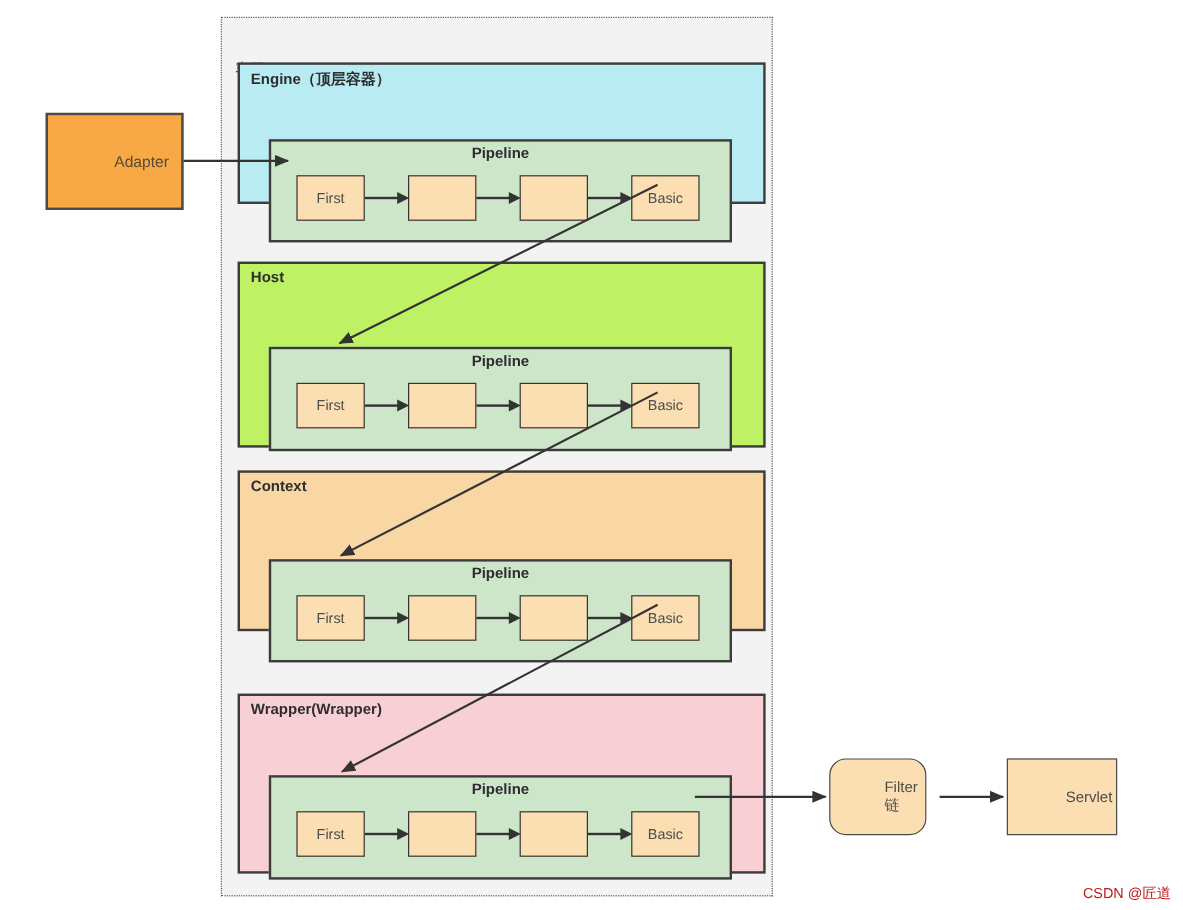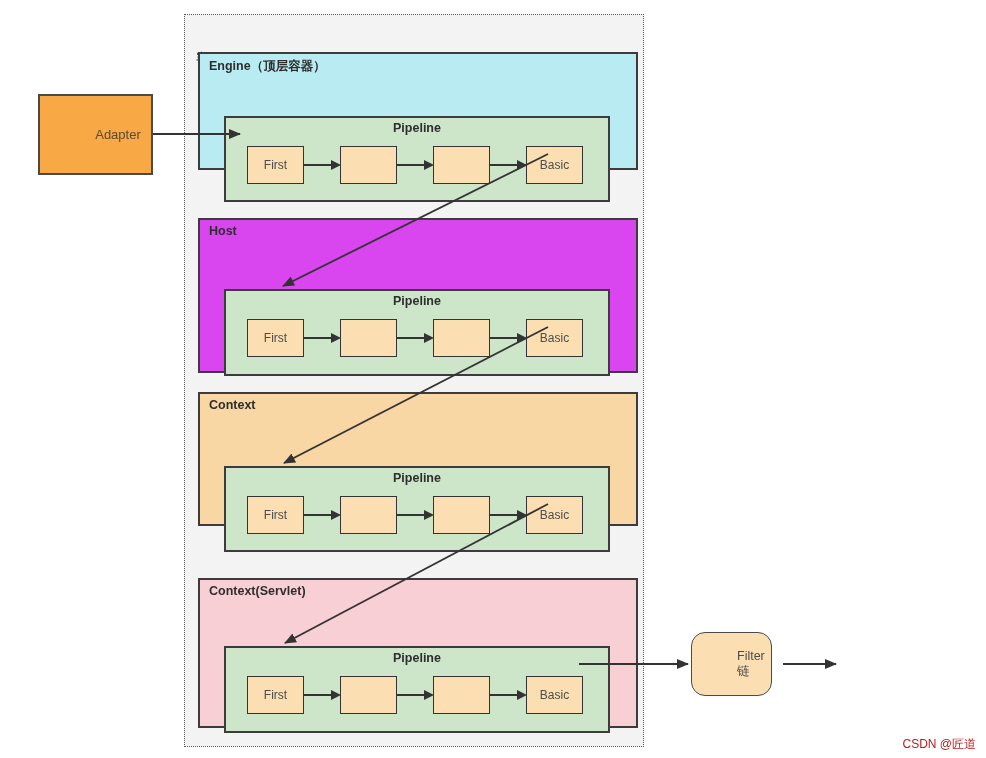--- a/index.html
+++ b/index.html
@@ -99,21 +99,21 @@
           <div class="conn"></div>
           <div class="valve" style="background-color: rgb(251, 223, 178);"></div>
           <div class="conn"></div>
           <div class="valve" style="background-color: rgb(251, 223, 178);"></div>
           <div class="conn"></div>
           <div class="valve" style="background-color: rgb(251, 223, 178);">Basic</div>
         </div>
       </div>
     </div>
 
-    <div class="section section-host" style="background-color: #d946ef;">
+    <div class="section section-host" style="background-color: #bef264;">
       <div class="section-label">Host</div>
       <div class="pipeline" style="background-color: rgb(205, 230, 202);">
         <div class="pipeline-label">Pipeline</div>
         <div class="valve-row">
           <div class="valve" style="background-color: rgb(251, 223, 178);">First</div>
           <div class="conn"></div>
           <div class="valve" style="background-color: rgb(251, 223, 178);"></div>
           <div class="conn"></div>
           <div class="valve" style="background-color: rgb(251, 223, 178);"></div>
           <div class="conn"></div>
@@ -132,40 +132,43 @@
           <div class="valve" style="background-color: rgb(251, 223, 178);"></div>
           <div class="conn"></div>
           <div class="valve" style="background-color: rgb(251, 223, 178);"></div>
           <div class="conn"></div>
           <div class="valve" style="background-color: rgb(251, 223, 178);">Basic</div>
         </div>
       </div>
     </div>
 
     <div class="section section-wrapper" style="background-color: rgb(249, 207, 214);">
-      <div class="section-label">Context(Servlet)</div>
+      <div class="section-label">Wrapper(Wrapper)</div>
       <div class="pipeline" style="background-color: rgb(205, 230, 202);">
         <div class="pipeline-label">Pipeline</div>
         <div class="valve-row">
           <div class="valve" style="background-color: rgb(251, 223, 178);">First</div>
           <div class="conn"></div>
           <div class="valve" style="background-color: rgb(251, 223, 178);"></div>
           <div class="conn"></div>
           <div class="valve" style="background-color: rgb(251, 223, 178);"></div>
           <div class="conn"></div>
           <div class="valve" style="background-color: rgb(251, 223, 178);">Basic</div>
         </div>
       </div>
     </div>
   </div>
 
   <div class="free-box filter-box" style="background-color: rgb(251, 223, 178);">
     <span>Filter链</span>
   </div>
 
+  <div class="free-box servlet-box" style="background-color: rgb(251, 223, 178);">
+    <span>Servlet</span>
+  </div>
 
   <svg class="arrow-layer" width="986" height="758" viewBox="0 0 986 758" xmlns="http://www.w3.org/2000/svg">
     <defs>
       <marker id="ah" markerUnits="userSpaceOnUse" markerWidth="12" markerHeight="10" refX="11" refY="5" orient="auto">
         <path d="M0,0 L12,5 L0,10 Z" fill="#333333"></path>
       </marker>
     </defs>
     <line x1="153" y1="134" x2="240" y2="134" stroke="#333" stroke-width="1.8" marker-end="url(#ah)"></line>
     <line x1="548" y1="154" x2="283" y2="286" stroke="#333" stroke-width="1.8" marker-end="url(#ah)"></line>
     <line x1="548" y1="327" x2="284" y2="463" stroke="#333" stroke-width="1.8" marker-end="url(#ah)"></line>

